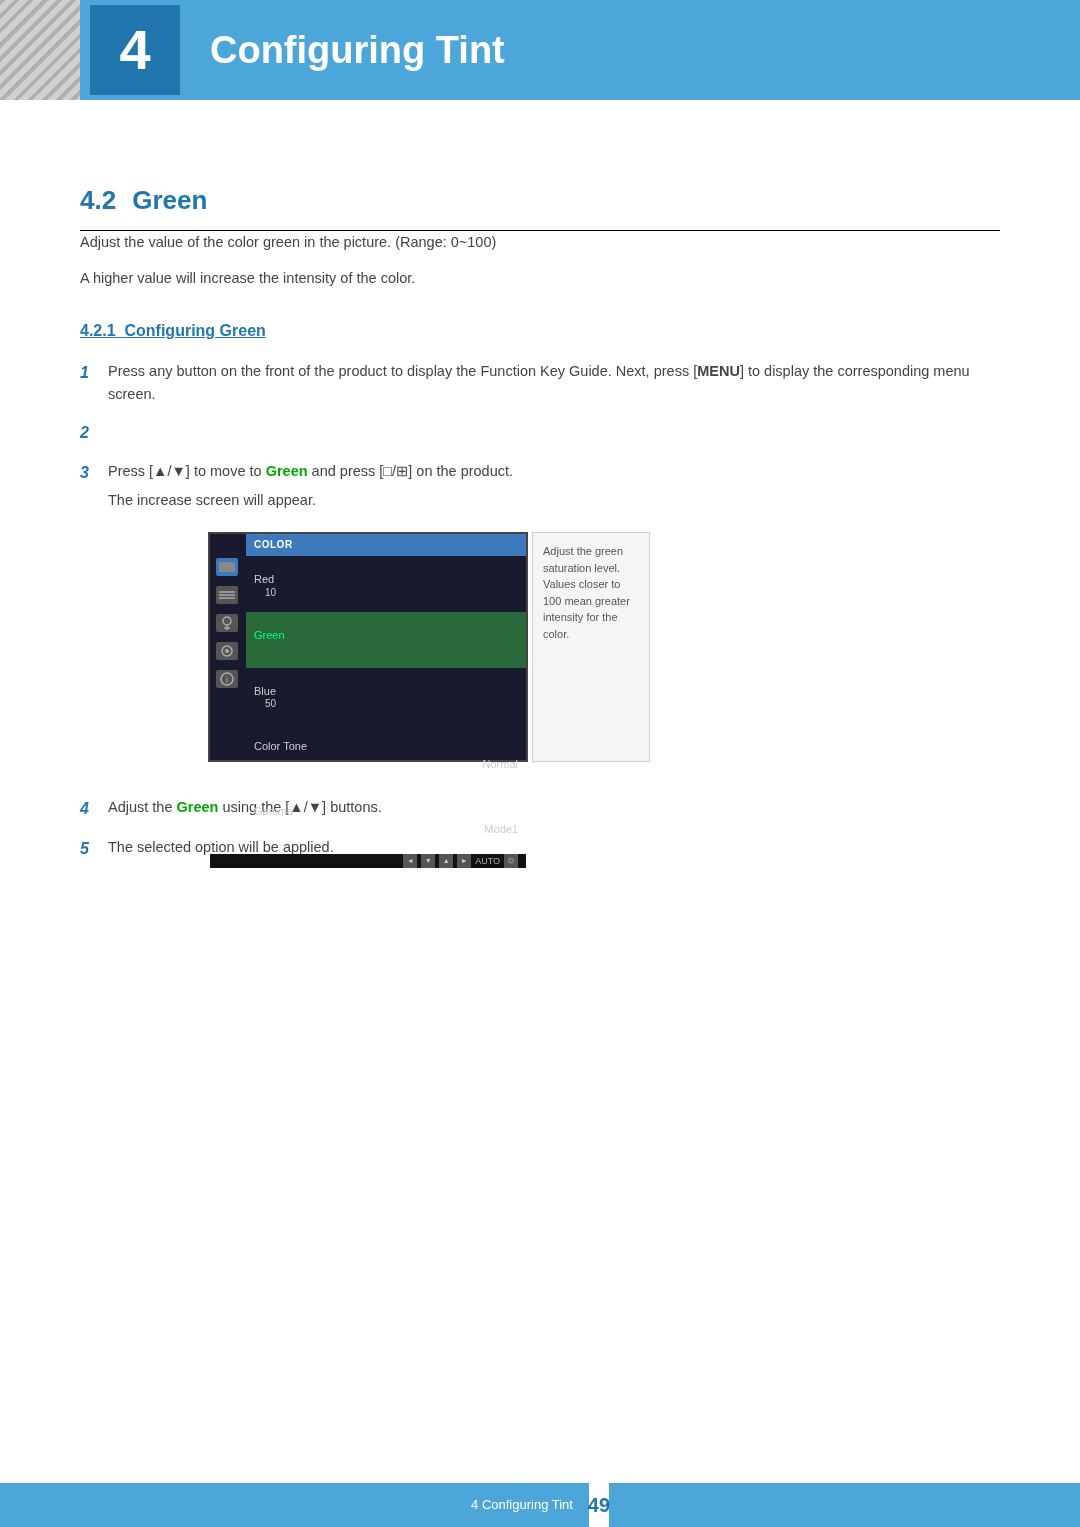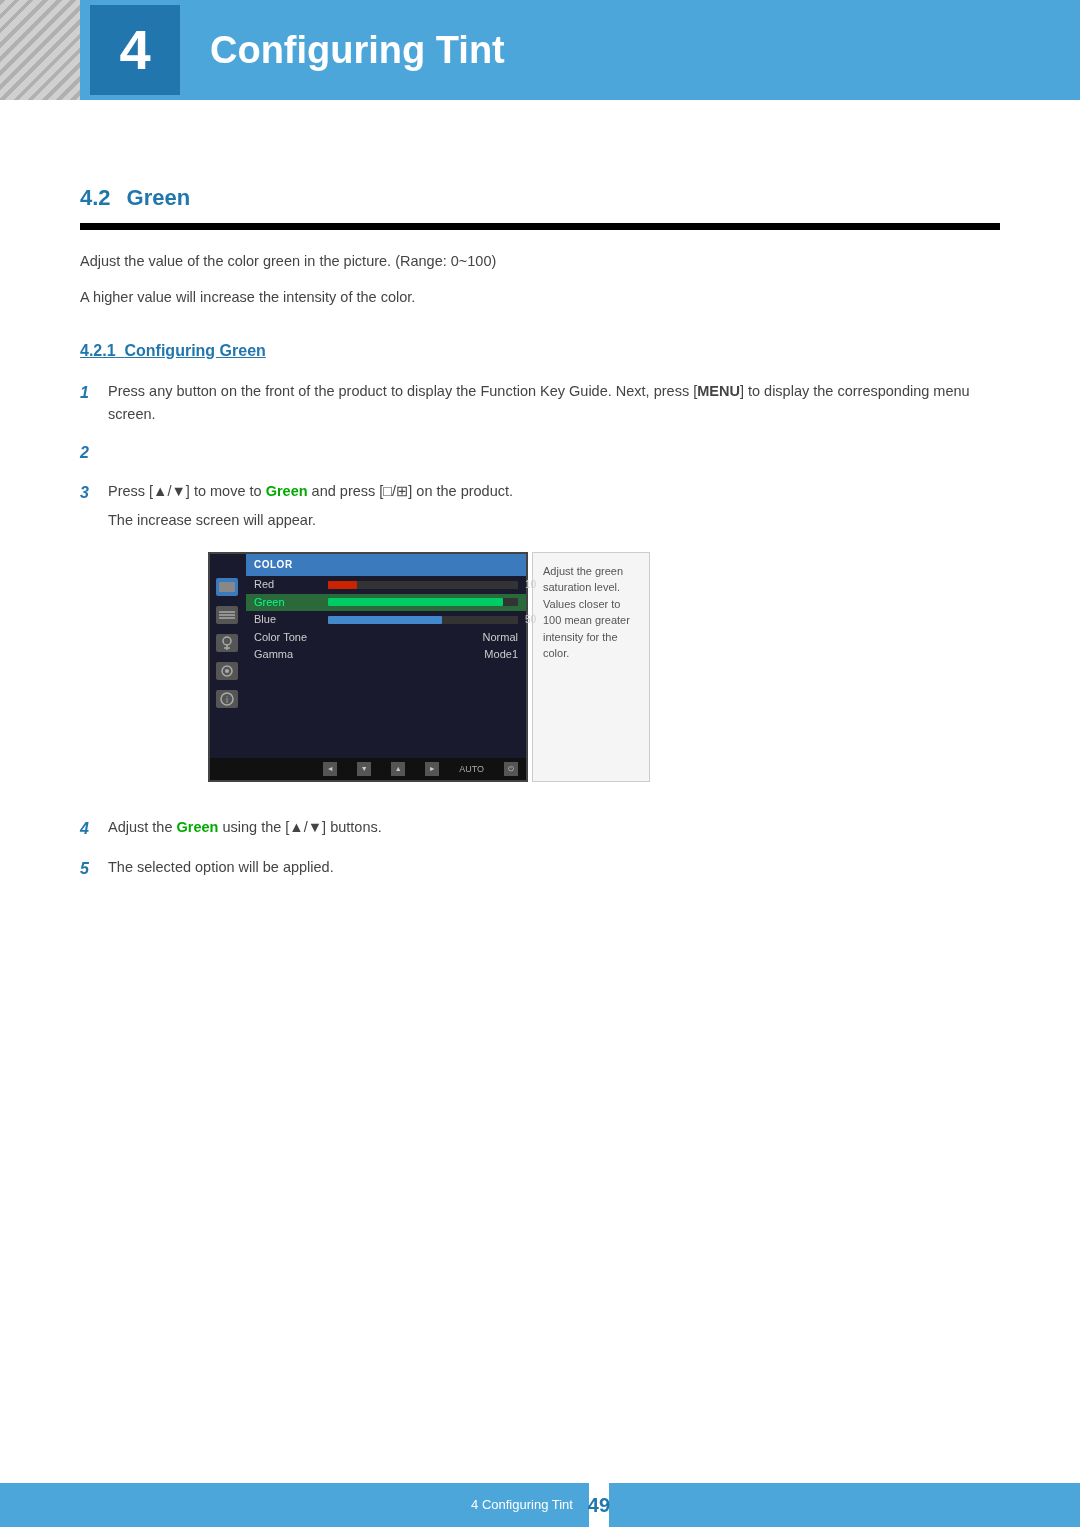--- a/index.html
+++ b/index.html
@@ -71,26 +71,25 @@
       );
     }
 
     
     .main-content {
       padding: 40px 80px 80px 80px;
     }
 
     
     .section-heading {
-      font-size: 22px;
+      font-size: 26px;
       font-weight: bold;
       color: #2176ae;
       margin-top: 40px;
-      margin-bottom: 20px;
-      border-bottom: 7px solid #000000;
+      border-bottom: 1px solid #000000;
       padding-bottom: 8px;
     }
 
     .section-number {
       margin-right: 16px;
     }
 
     
     .body-text {
       color: #444444;
@@ -212,25 +211,26 @@
       background: #3a7abd;
       color: #ffffff;
       font-size: 10px;
       font-weight: bold;
       padding: 3px 8px;
       letter-spacing: 0.5px;
     }
 
     .menu-row {
       display: flex;
-      align-items: center;
-      padding: 0 8px;
+      align-items: flex-start;
+      padding: 15px 8px;
       font-size: 11px;
       color: #cccccc;
       position: relative;
+      flex-direction: column;
     }
 
     .menu-row.highlighted {
       background: #2a6a3a;
       color: #00ff88;
     }
 
     .menu-row-label {
       width: 70px;
       flex-shrink: 0;
@@ -264,21 +264,21 @@
     }
 
     
     .monitor-bottom {
       background: #111;
       height: 22px;
       display: flex;
       align-items: center;
       justify-content: flex-end;
       padding: 0 8px;
-      gap: 20px;
+      gap: 4px;
       margin-top: auto;
     }
 
     .nav-btn {
       width: 14px;
       height: 14px;
       background: #555;
       display: flex;
       align-items: center;
       justify-content: center;

